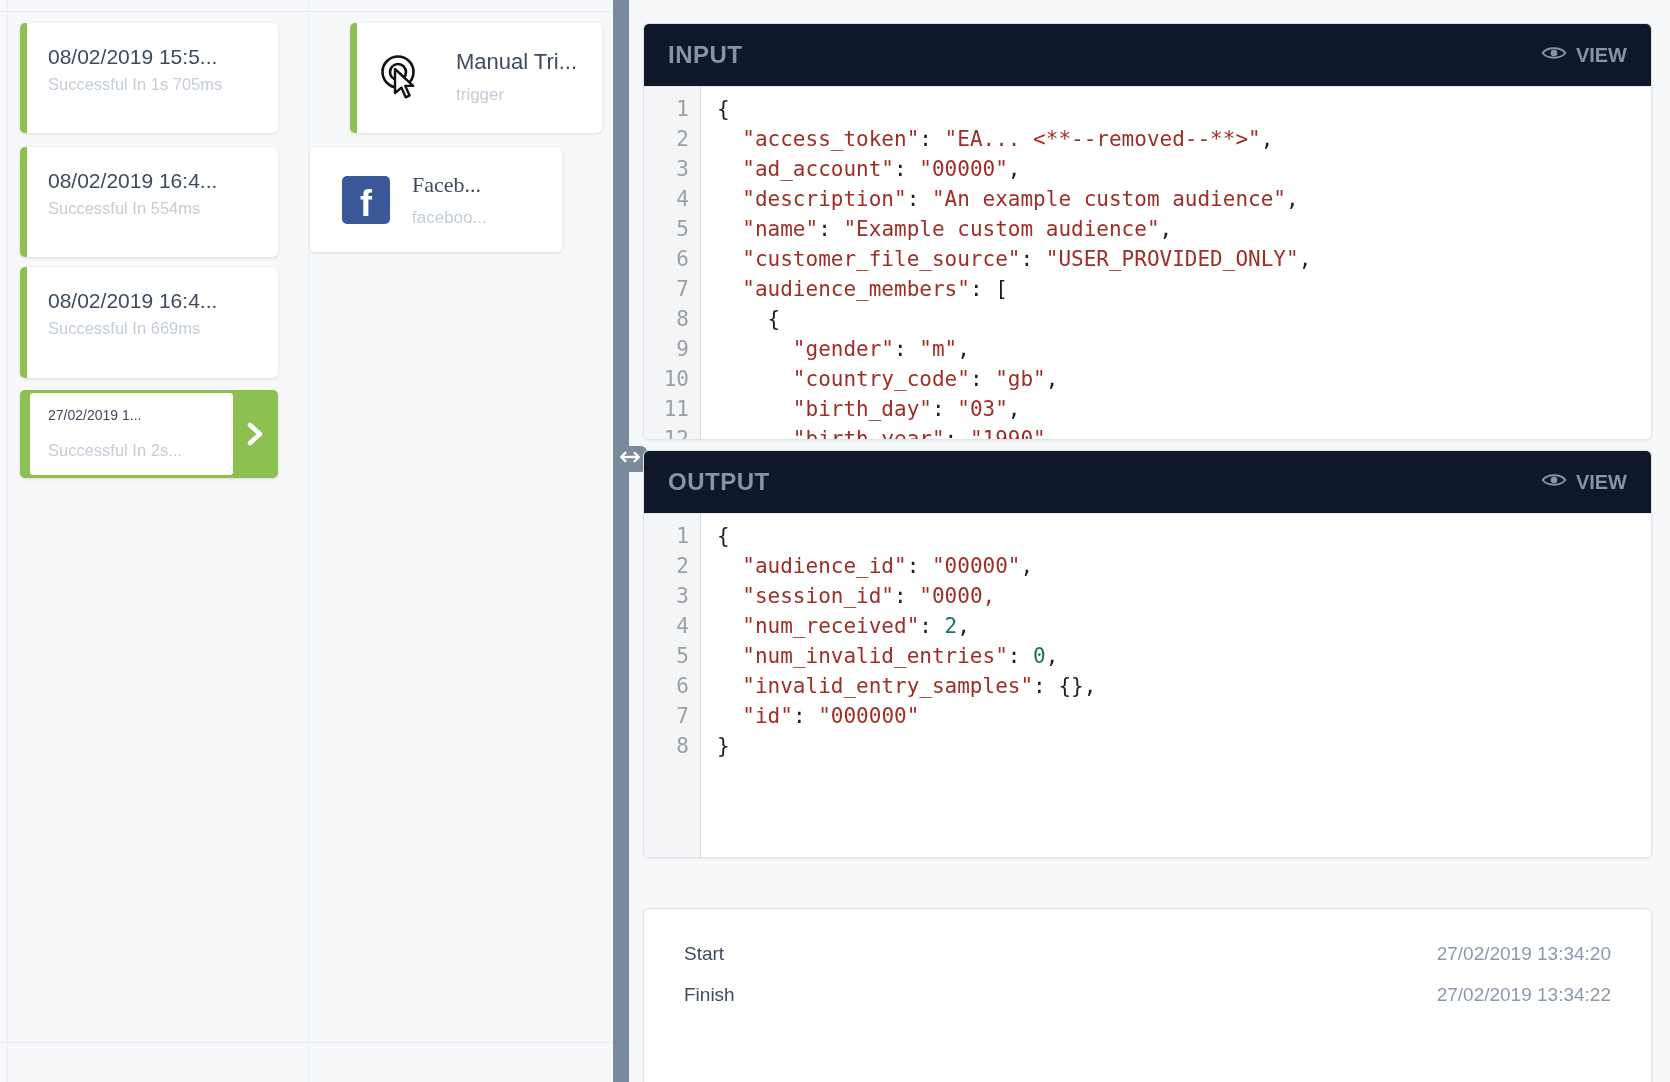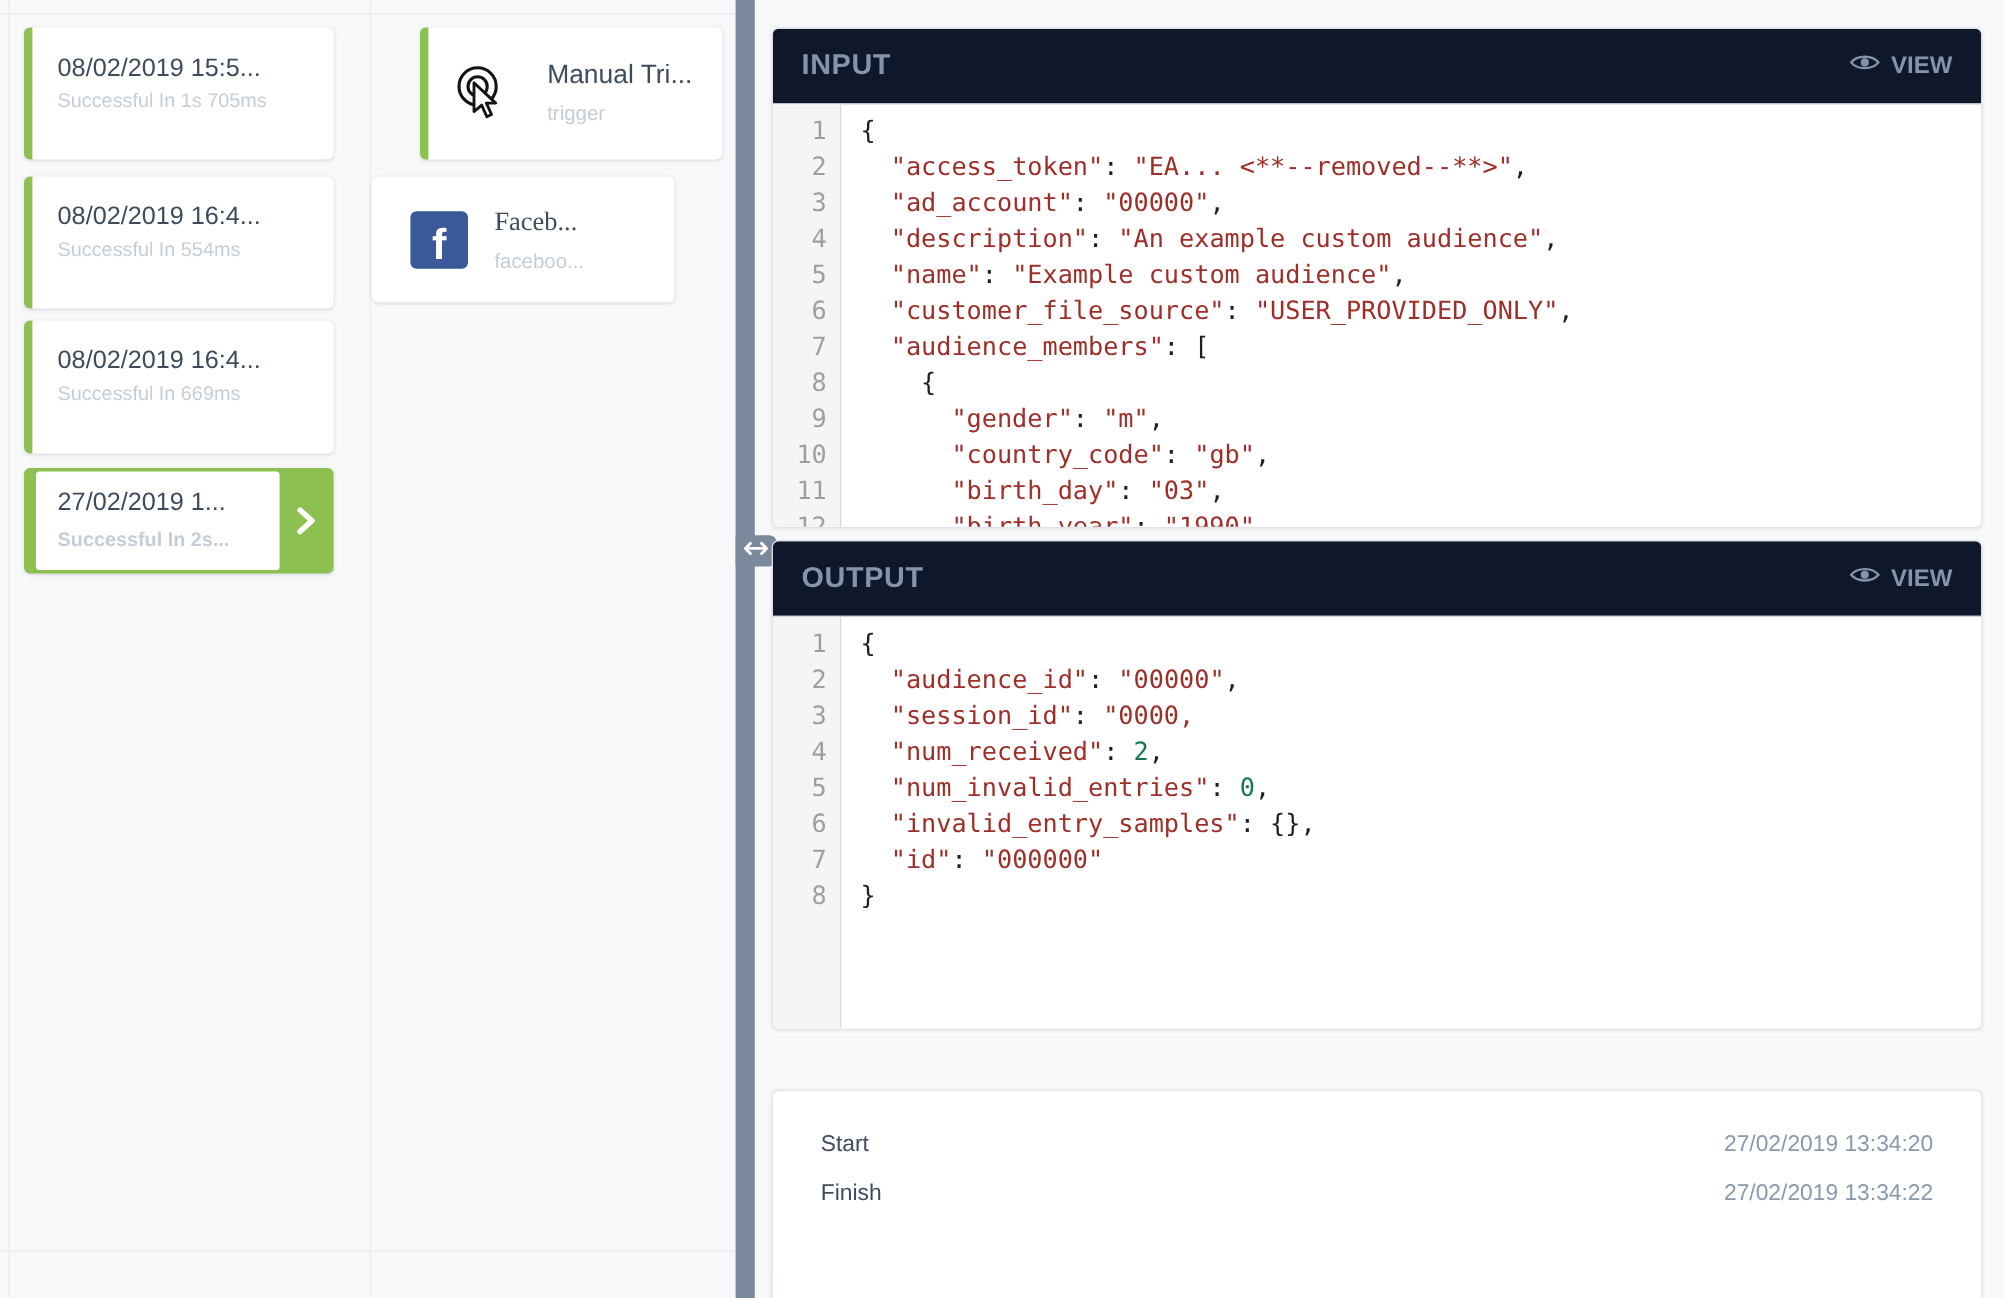--- a/index.html
+++ b/index.html
@@ -14,22 +14,22 @@
   
   .run-card{
     position:absolute;left:20px;width:258px;background:#fff;border-radius:5px;
     box-shadow:0 1px 3px rgba(40,50,70,.14);cursor:pointer;
   }
   .green-bar{position:absolute;left:0;top:0;bottom:0;width:7px;background:#8cc152;border-radius:5px 0 0 5px;}
   .run-title{position:absolute;left:28px;top:22px;font-size:21px;color:#3e4b5d;white-space:nowrap;}
   .run-sub{position:absolute;left:28px;top:52px;font-size:16.5px;color:#c4cdd8;white-space:nowrap;}
   .card-selected{background:#8cc152;}
   .sel-inner{position:absolute;left:10px;top:3px;bottom:3px;right:45px;background:#fff;border-radius:3px;overflow:hidden;}
-  .sel-title{position:absolute;left:18px;top:14px;font-size:21px;color:#3e4b5d;white-space:nowrap;}
-  .sel-sub{position:absolute;left:18px;top:48px;font-size:16.5px;color:#c4cdd8;white-space:nowrap;font-weight:bold;}
+  .sel-title{position:absolute;left:18px;top:14px;font-size:14px;color:#3e4b5d;white-space:nowrap;}
+  .sel-sub{position:absolute;left:18px;top:48px;font-size:16.5px;color:#c4cdd8;white-space:nowrap;}
   .chev{position:absolute;right:8px;top:50%;margin-top:-15px;width:30px;height:30px;}
   
   .step-card{
     position:absolute;left:310px;width:252px;background:#fff;border-radius:5px;
     box-shadow:0 1px 3px rgba(40,50,70,.14);cursor:pointer;
   }
   .step-icon{position:absolute;left:27px;top:50%;margin-top:-25px;width:50px;height:50px;}
   .step-title{position:absolute;left:106px;top:26px;font-size:22px;color:#3e4b5d;white-space:nowrap;}
   .step-sub{position:absolute;left:106px;top:62px;font-size:17px;color:#c4cdd8;white-space:nowrap;}
   .fb-badge{

